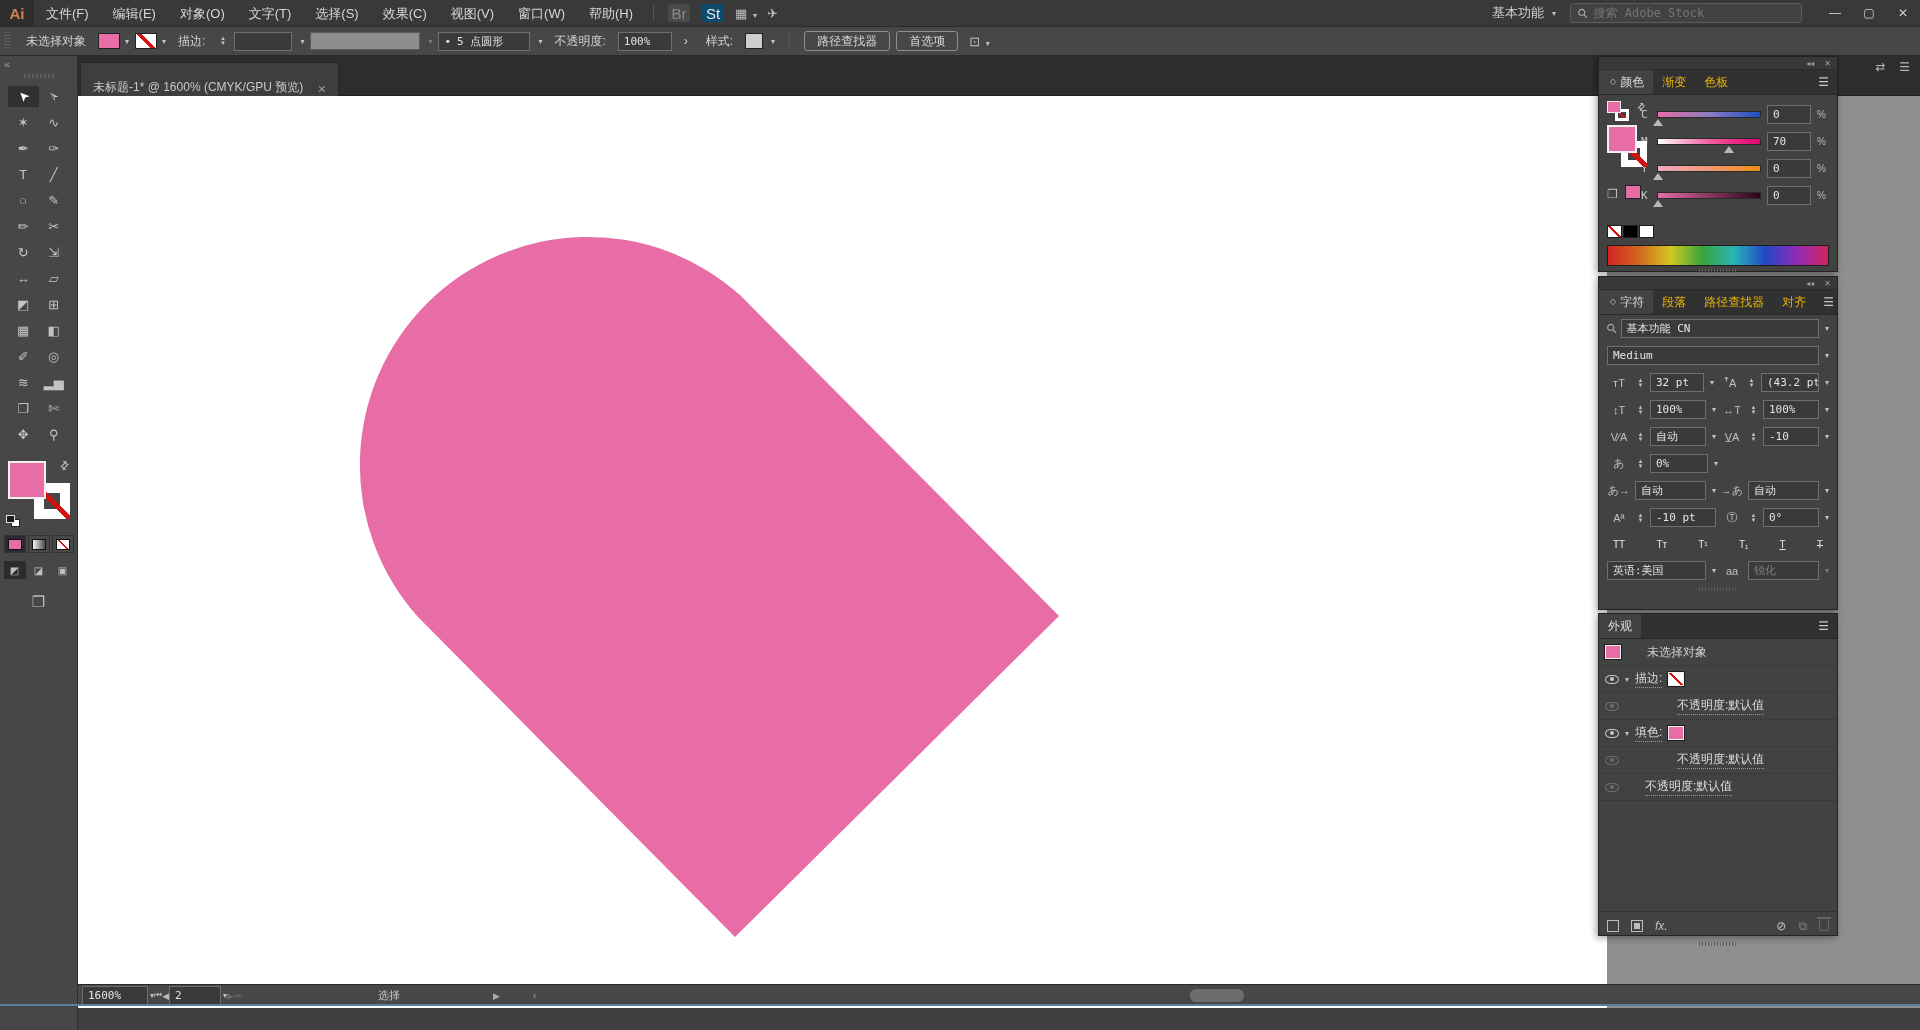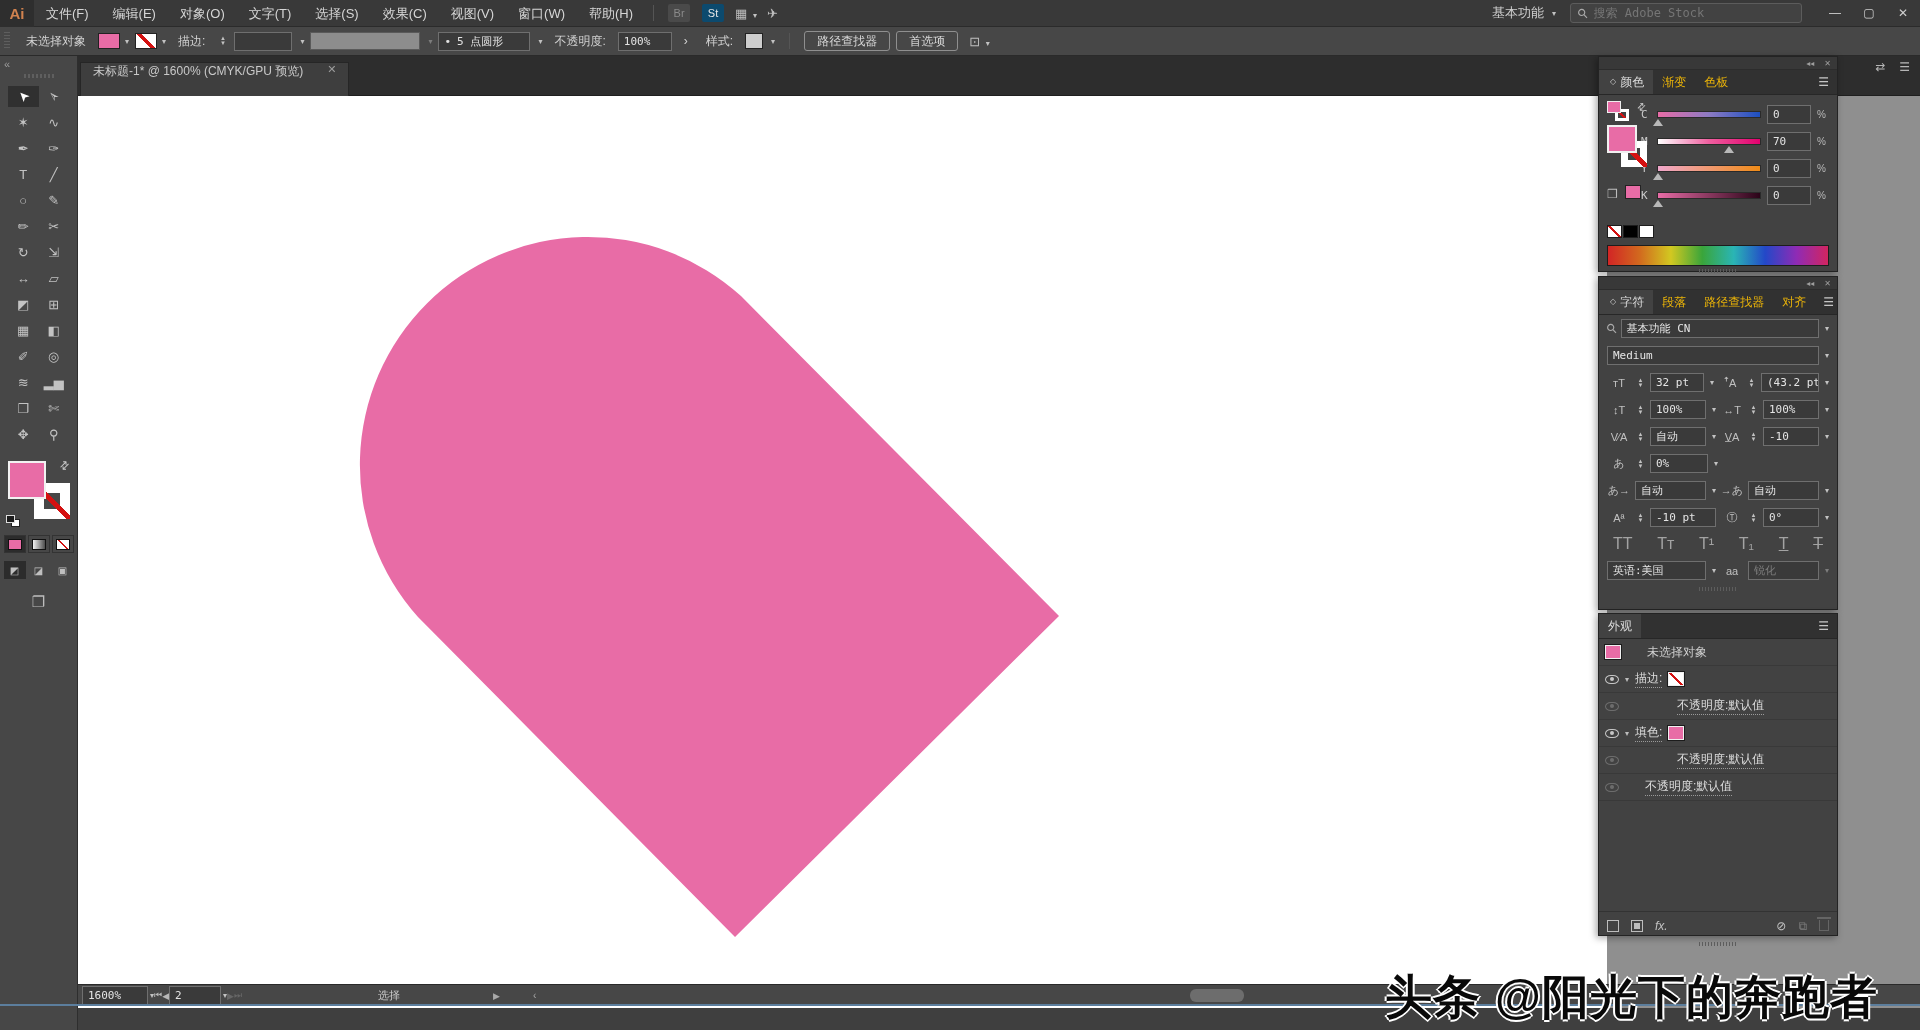--- a/index.html
+++ b/index.html
@@ -8,21 +8,21 @@
   #app{position:relative;width:1920px;height:1006px;background:#3f3f3f}
 
   
   .titlebar{position:absolute;left:0;top:0;width:100%;height:27px;background:#393939;
     display:flex;align-items:center;font-size:13px;color:#d6d6d6;border-bottom:1px solid #2b2b2b}
   .ai-logo{width:34px;height:27px;display:flex;align-items:center;justify-content:center;
     color:#d1824f;font-weight:bold;font-size:15px;background:#2e2e2e}
   .menu-item{padding:0 12px;height:27px;line-height:27px;cursor:default}
   .tb-sep{width:1px;height:16px;background:#555;margin:0 8px}
   .tb-chip{width:22px;height:18px;border-radius:2px;display:flex;align-items:center;justify-content:center;
-    font-size:11px;margin:0 6px}
+    font-size:15px;margin:0 6px}
   .chip-dim{background:#4a4a4a;color:#8a8a8a}
   .chip-lit{background:#0c4a6e;color:#e6e6e6}
   .tb-icon{color:#bdbdbd;font-size:13px;margin:0 5px}
   .spacer{flex:1}
   .workspace{display:flex;align-items:center;gap:6px;margin-right:14px;color:#d0d0d0}
   .searchbox{display:flex;align-items:center;gap:6px;width:232px;height:20px;background:#424242;
     border:1px solid #5c5c5c;border-radius:3px;padding:0 7px;margin-right:16px}
   .searchbox input{flex:1;background:transparent;border:none;outline:none;color:#bbb;
     font-size:12px;font-family:"DejaVu Sans Mono",monospace}
   .mag{display:inline-block;transform:rotate(-45deg);color:#aaa;font-size:13px}
@@ -43,22 +43,22 @@
   .field{background:#3a3a3a;border:1px solid #6f6f6f;color:#e4e4e4;height:19px;display:flex;
     align-items:center;padding:0 5px;font-family:"DejaVu Sans Mono",monospace;font-size:11px;overflow:hidden;white-space:nowrap}
   .dd{display:flex;align-items:center;gap:3px}
   .brush-dd{width:110px;height:18px;background:#8d8d8d;border:1px solid #5a5a5a}
   .btn-outline{border:1px solid #8f8f8f;border-radius:3px;height:20px;line-height:18px;
     padding:0 12px;color:#d8d8d8;white-space:nowrap}
   .style-sw{width:18px;height:16px;background:#cdcdcd;border:1px solid #222}
 
   
   .tabstrip{position:absolute;left:78px;top:56px;width:1842px;height:40px;background:#2d2d2d;border-bottom:1px solid #1f1f1f}
-  .doctab{position:absolute;left:2px;top:6px;height:34px;background:#3e3e3e;display:flex;align-items:flex-start;
-    gap:24px;padding:0 12px;font-size:12px;color:#c9c9c9;border:1px solid #262626;border-bottom:none}
+  .doctab{position:absolute;left:2px;top:6px;height:34px;background:#3e3e3e;display:flex;align-items:flex-end;
+    gap:14px;padding:0 12px;font-size:12px;color:#c9c9c9;border:1px solid #262626;border-bottom:none}
   .doctab .close{color:#9c9c9c;font-size:11px}
   .dock-mini-icons{position:absolute;right:10px;top:4px;display:flex;gap:14px;color:#b5b5b5;font-size:12px}
 
   
   .toolbar{position:absolute;left:0;top:56px;width:78px;height:974px;background:#474747;border-right:1px solid #2e2e2e}
   .tb-collapse{position:absolute;left:4px;top:2px;color:#9d9d9d;font-size:11px}
   .tb-grip{margin:18px auto 4px auto;width:30px;height:4px;
     background:repeating-linear-gradient(to right,#5f5f5f 0 2px,transparent 2px 4px)}
   .tools{display:grid;grid-template-columns:1fr 1fr;row-gap:5px;padding:4px 8px}
   .tool{height:21px;display:flex;align-items:center;justify-content:center;color:#c3c3c3;font-size:13px}
@@ -131,21 +131,21 @@
   .spectrum{margin:7px 8px 0 8px;height:21px;border:1px solid #1d1d1d;
     background:linear-gradient(to right,#d22525,#d2691e,#d2c821,#3aa53a,#2ab5b5,#2348c8,#8f2bb5,#d22560)}
 
   
   .crow{display:flex;align-items:center;height:27px;padding:0 8px;gap:4px}
   .cicon{width:24px;color:#c0c0c0;font-size:11px;text-align:center;white-space:nowrap;flex:none}
   .cfield{flex:1;min-width:0}
   .half{display:flex;align-items:center;gap:4px;width:50%}
   .fullrow .field{flex:1}
   .case-row{display:flex;justify-content:space-between;padding:0 14px;height:26px;align-items:center;
-    color:#a3a3a3;font-size:16px}
+    color:#e5e5e5;font-size:10px}
   .u{text-decoration:underline}
   .s{text-decoration:line-through}
   .dim{color:#7d7d7d}
 
   
   .ap-row{display:flex;align-items:center;height:27px;border-bottom:1px solid #393939;padding:0 6px;gap:6px}
   .eye{display:inline-block;width:14px;height:9px;border:1px solid #c6c6c6;border-radius:50% / 60%;position:relative;flex:none}
   .eye::after{content:"";position:absolute;left:4px;top:1.5px;width:4px;height:4px;border-radius:50%;background:#c6c6c6}
   .eye.dimmed{opacity:.32}
   .ap-ind1{width:14px;flex:none}
@@ -672,15 +672,14 @@
     <span class="chev">▾</span>
     <span class="nav dimmed">▶</span>
     <span class="nav dimmed">⏭</span>
     <span class="status-text">选择</span>
     <span class="sb-arrow">▶</span>
     <span class="sb-lt">‹</span>
     <span class="scroll-thumb"></span>
     <span class="blue"></span>
   </div>
 
-  <div class="watermark">头条 @阳光下的奔跑者</div>
 
 </div>
 
 </body></html>

